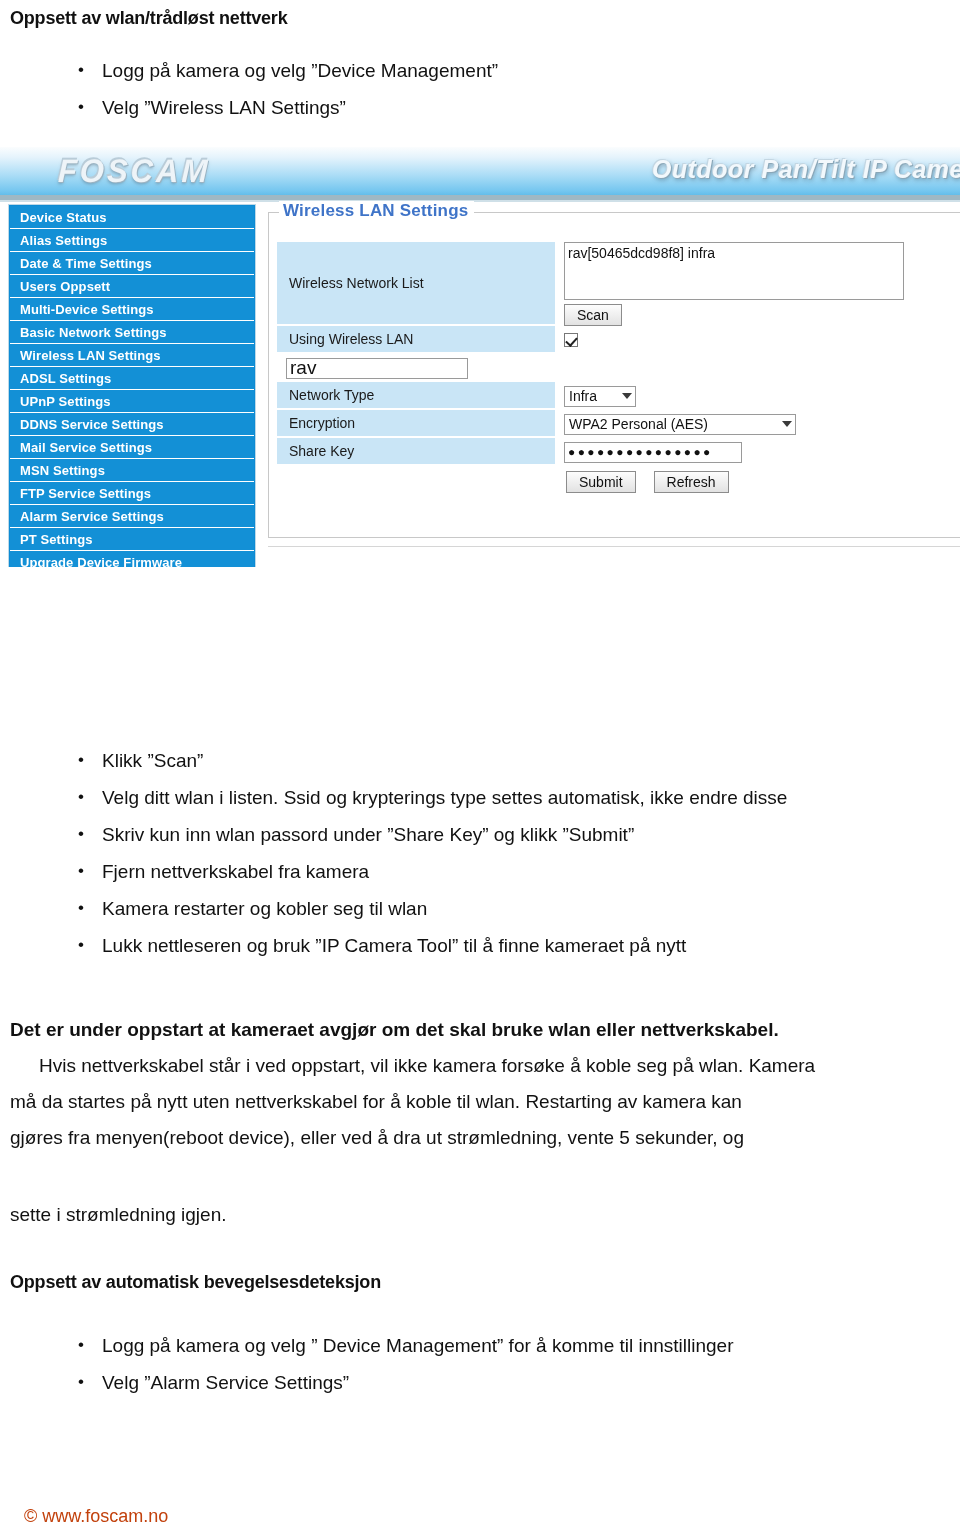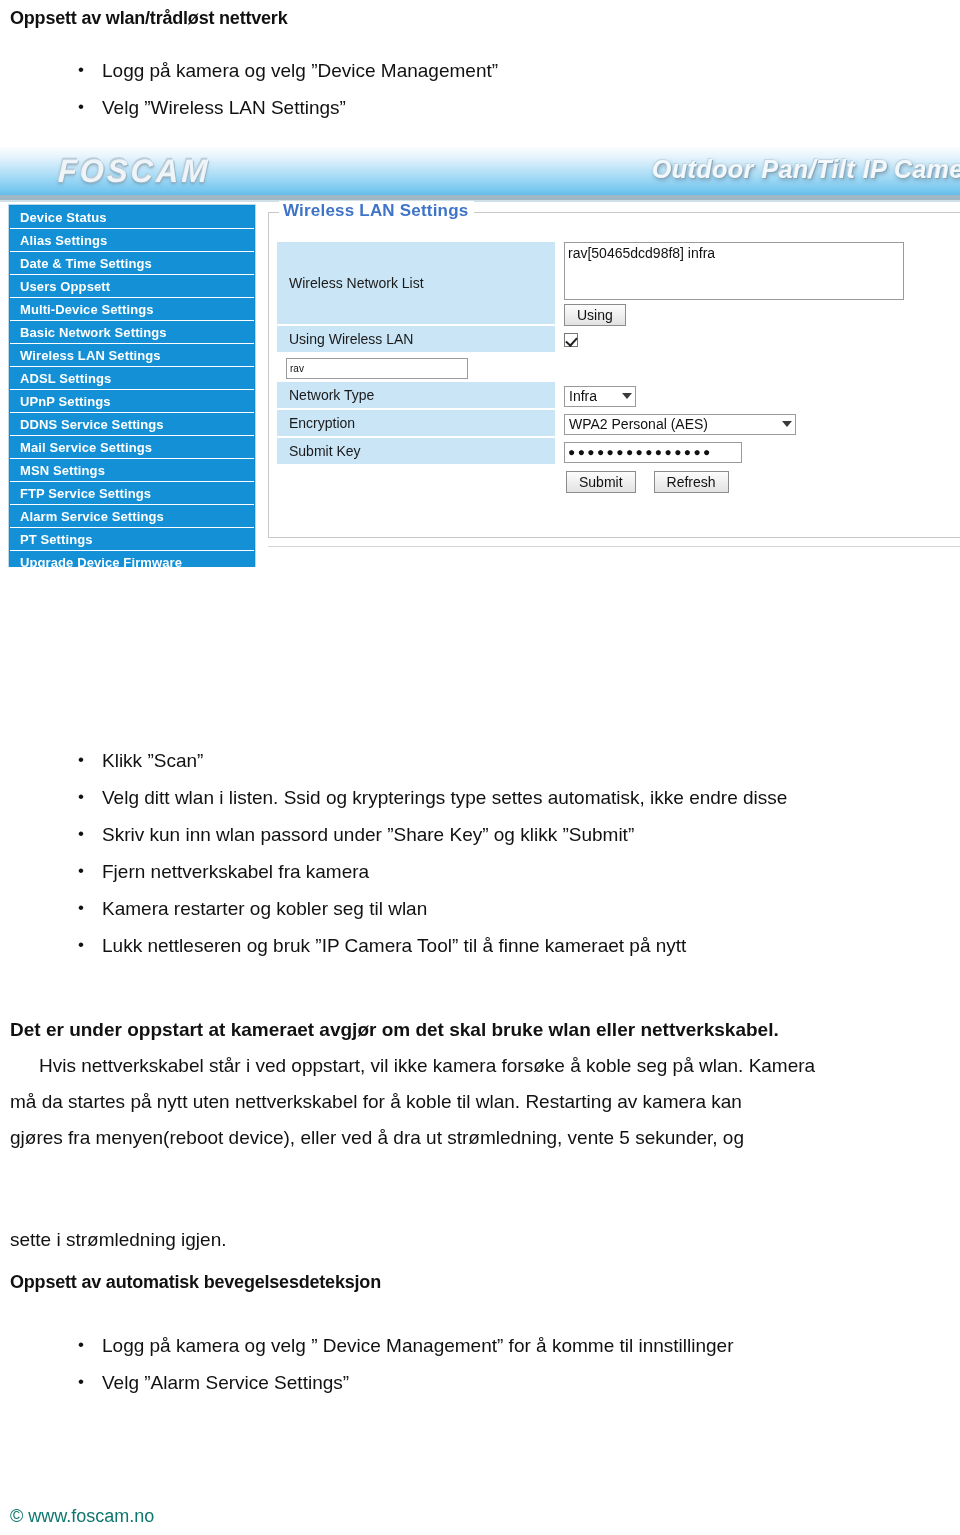--- a/index.html
+++ b/index.html
@@ -50,24 +50,24 @@
     content: "\2022";
     position: absolute;
     left: 8px;
     top: -1px;
     font-size: 17px;
     color: #111;
   }
 
   .footer {
     position: absolute;
-    left: 10px;
+    left: 24px;
     bottom: 8px;
     font-size: 18px;
-    color: #0f766e;
+    color: #c2410c;
   }
 
   
   #camera-ui {
     position: absolute;
     left: 0;
     top: 147px;
     width: 960px;
     height: 420px;
     background: #ffffff;
@@ -236,21 +236,21 @@
     width: 5px; height: 9px;
     border: solid #222;
     border-width: 0 2px 2px 0;
     transform: rotate(42deg);
   }
 
   .tbox {
     border: 1px solid #9a9a9a;
     background: #fff;
     height: 21px;
-    font-size: 10px;
+    font-size: 19px;
     color: #111;
     padding: 0 0 0 3px;
     box-sizing: border-box;
     display: flex;
     align-items: center;
   }
   .tbox.ssid { width: 182px; }
   .tbox.sharekey { width: 178px; letter-spacing: 2.4px; font-size: 12px; }
 
   .sel {
@@ -332,21 +332,21 @@
     <div class="fieldset">
       <div class="legend">Wireless LAN Settings</div>
     </div>
 
     <div class="form-grid">
 
       <div class="form-row r-list">
         <div class="form-label">Wireless Network List</div>
         <div class="form-value">
           <div class="netlist-box">rav[50465dcd98f8] infra</div>
-          <button class="btn scan-btn">Using</button>
+          <button class="btn scan-btn">Scan</button>
         </div>
       </div>
 
       <div class="form-row r-std">
         <div class="form-label">Using Wireless LAN</div>
         <div class="form-value">
           <span class="chk"></span>
         </div>
       </div>
 
@@ -370,21 +370,21 @@
         <div class="form-label">Encryption</div>
         <div class="form-value">
           <div class="sel enc">
             <span>WPA2 Personal (AES)</span>
             <span class="caret"></span>
           </div>
         </div>
       </div>
 
       <div class="form-row r-std">
-        <div class="form-label">Submit Key</div>
+        <div class="form-label">Share Key</div>
         <div class="form-value">
           <div class="tbox sharekey">●●●●●●●●●●●●●●●</div>
         </div>
       </div>
 
       <div class="actions">
         <button class="btn">Submit</button>
         <button class="btn">Refresh</button>
       </div>
     </div>
@@ -399,21 +399,21 @@
   <li>Skriv kun inn wlan passord under ”Share Key” og klikk ”Submit”</li>
   <li>Fjern nettverkskabel fra kamera</li>
   <li>Kamera restarter og kobler seg til wlan</li>
   <li>Lukk nettleseren og bruk ”IP Camera Tool” til å finne kameraet på nytt</li>
 </ul>
 
 <div class="doc-p bold" style="left:10px; top:1012px;">Det er under oppstart at kameraet avgjør om det skal bruke wlan eller nettverkskabel.</div>
 <div class="doc-p" style="left:10px; top:1048px;margin-left:29px;">Hvis nettverkskabel står i ved oppstart, vil ikke kamera forsøke å koble seg på wlan. Kamera</div>
 <div class="doc-p" style="left:10px; top:1084px;">må da startes på nytt uten nettverkskabel for å koble til wlan. Restarting av kamera kan</div>
 <div class="doc-p" style="left:10px; top:1120px;">gjøres fra menyen(reboot device), eller ved å dra ut strømledning, vente 5 sekunder, og</div>
-<div class="doc-p" style="left:10px; top:1222px;">sette i strømledning igjen.</div>
+<div class="doc-p" style="left:10px; top:1197px;">sette i strømledning igjen.</div>
 
 <div class="doc-h1" style="left:10px; top:1272px;">Oppsett av automatisk bevegelsesdeteksjon</div>
 
 <ul class="doc-list" style="left:70px; top:1327px;">
   <li>Logg på kamera og velg ” Device Management” for å komme til innstillinger</li>
   <li>Velg ”Alarm Service Settings”</li>
 </ul>
 
 <div class="footer">© www.foscam.no</div>
 

